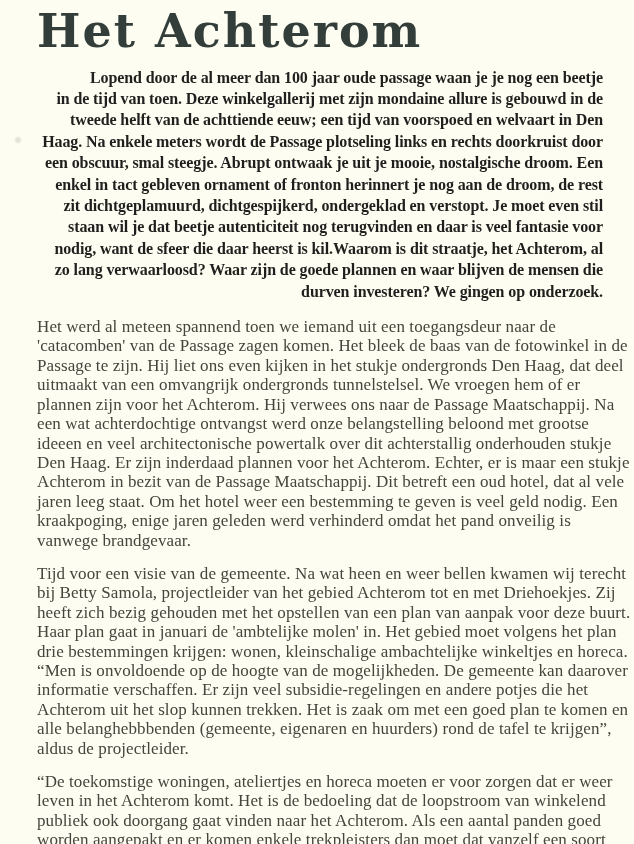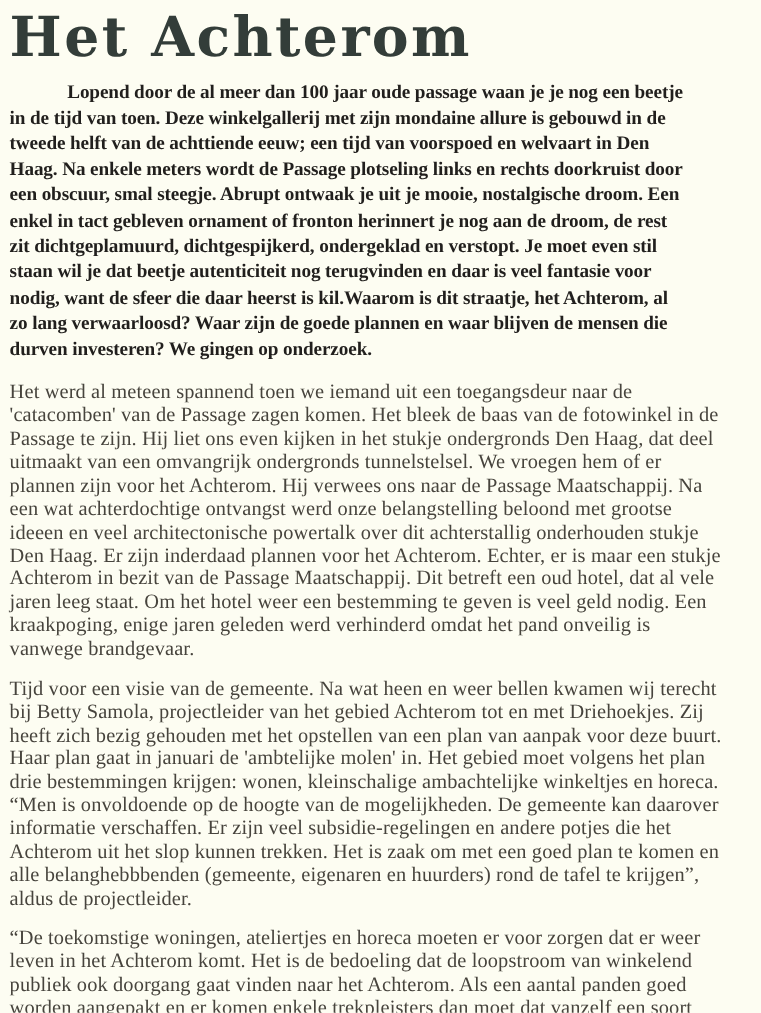--- a/index.html
+++ b/index.html
@@ -15,40 +15,41 @@
   }
   .page {
     position: relative;
     width: 518px;
     height: 844px;
     background:
       radial-gradient(circle at 18px 140px, rgba(120,115,100,0.18) 0 2px, rgba(120,115,100,0) 4px),
       radial-gradient(circle at 600px 60px, rgba(120,115,100,0.10) 0 2px, rgba(120,115,100,0) 4px),
       #fdfdf2;
     box-sizing: border-box;
-    padding: 6px 20px 0 8px;
+    padding: 6px 20px 0 37px;
   }
   .title {
     font-family: "DejaVu Serif", "Liberation Serif", serif;
     font-weight: bold;
     font-size: 46px;
     letter-spacing: 2px;
     color: #333d39;
     line-height: 1.1;
     margin: 0 0 10px 0;
   }
   .intro {
     font-weight: bold;
     font-size: 16px;
     line-height: 21.4px;
     color: #211f1d;
     width: 566px;
     text-indent: 48px;
     margin: 0 0 15px 0;
     letter-spacing: -0.1px;
+    text-align: right;
   }
   .body-par {
     font-weight: normal;
     font-size: 17px;
     line-height: 19.4px;
     color: #47443d;
     width: 596px;
     margin: 0 0 14px 0;
     letter-spacing: 0.1px;
   }

